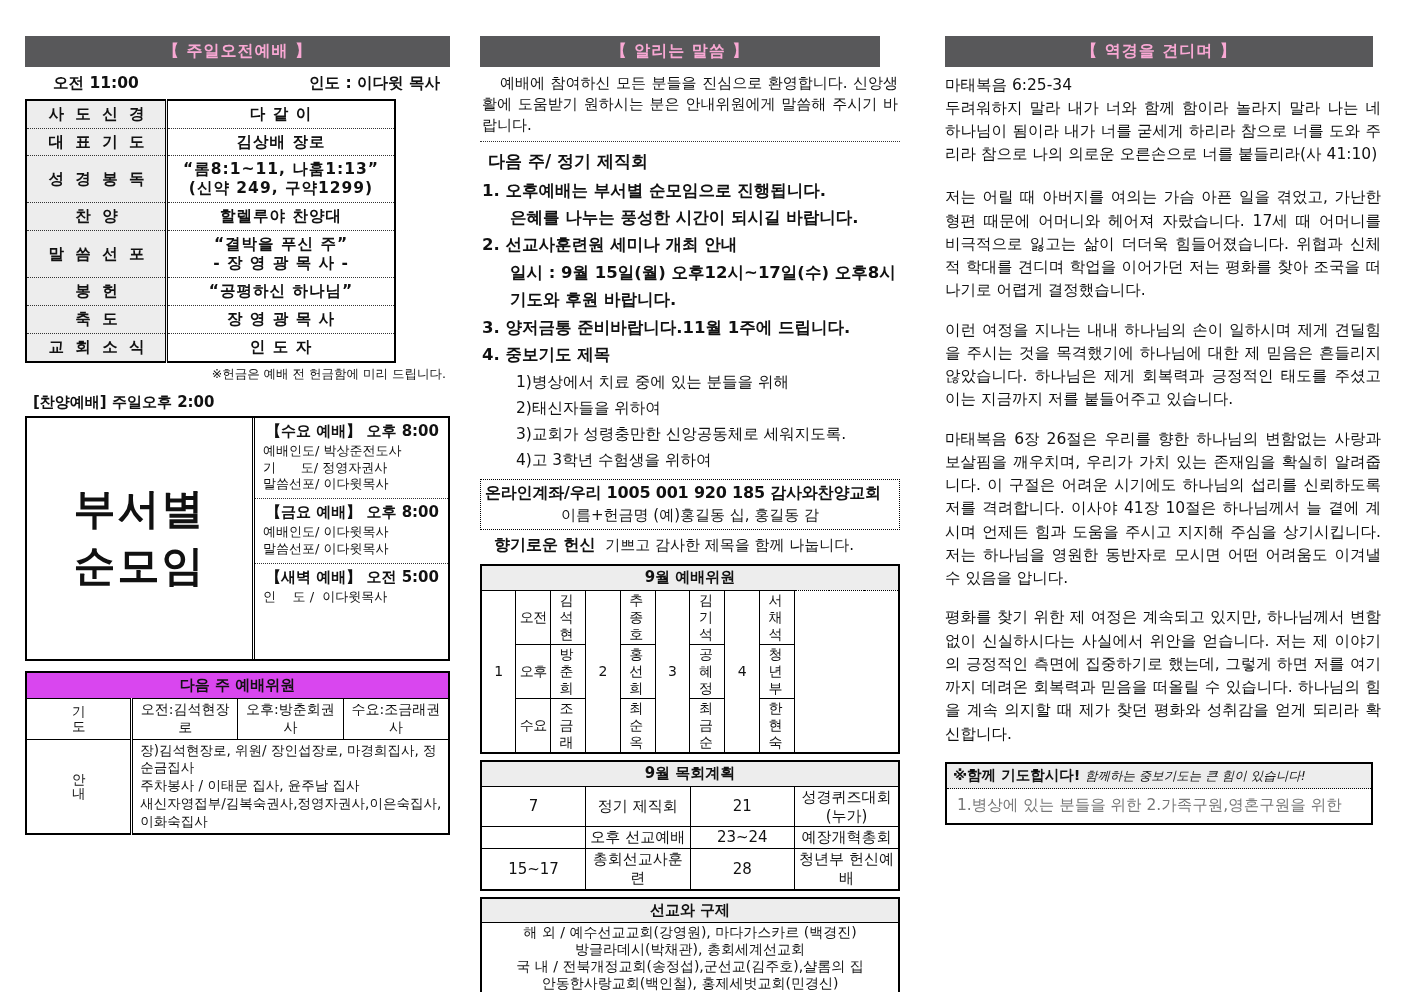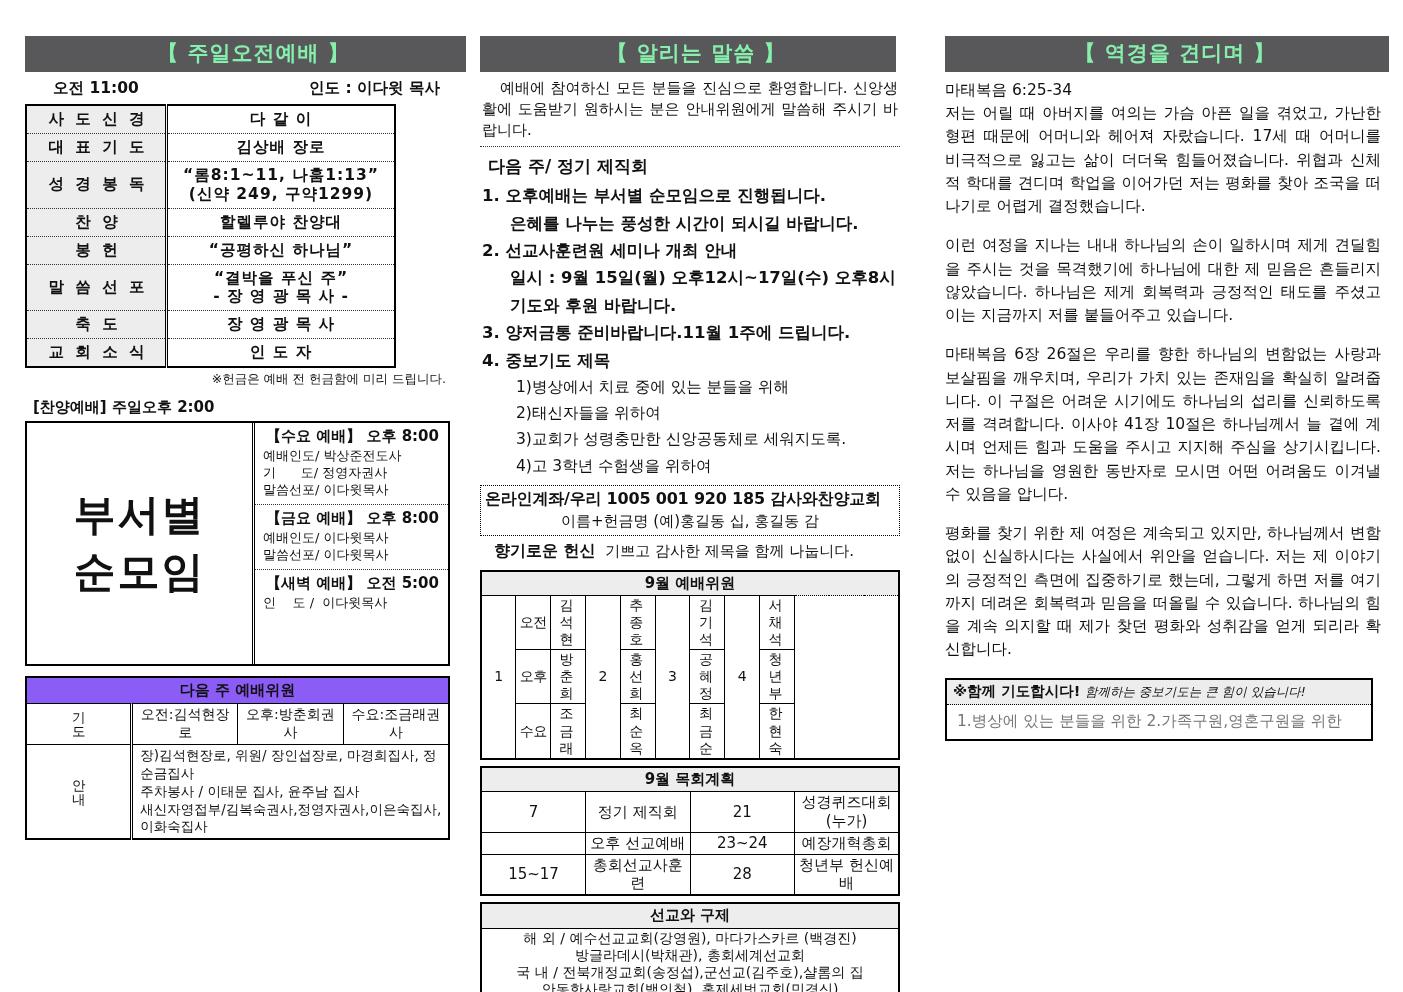--- a/index.html
+++ b/index.html
@@ -27,26 +27,26 @@
     box-sizing: border-box;
     position: relative;
   }
   .col-1 { width: 470px; padding: 36px 20px 0 25px; }
   .col-2 { width: 455px; padding: 36px 10px 0 10px; }
   .col-3 { width: 478px; padding: 36px 22px 0 20px; }
 
   
   .bar {
     background: #58585a;
-    color: #86efac;
-    text-align: center;
-    font-weight: bold;
-    font-size: 21px;
+    color: #f9a8d4;
+    text-align: center;
+    font-weight: bold;
+    font-size: 16px;
     letter-spacing: 1px;
-    padding: 6px 0 7px 16px;
+    padding: 6px 0 7px 0;
     line-height: 1.1;
   }
   .col-1 .bar { width: 425px; }
   .col-2 .bar { width: 400px; }
   .col-3 .bar { width: 428px; }
 
   
   .caption-row {
     display: flex;
     justify-content: space-between;
@@ -150,21 +150,21 @@
     margin-top: 10px;
     table-layout: fixed;
   }
   .nextweek td {
     border: 1px solid #000;
     font-size: 14px;
     padding: 2px 4px;
     vertical-align: middle;
   }
   .nextweek .hdr {
-    background: #8b5cf6;
+    background: #d946ef;
     text-align: center;
     font-weight: bold;
     font-size: 15px;
     padding: 3px 0;
     border-bottom: 1px solid #000;
   }
   .nextweek .vlabel {
     width: 26px;
     text-align: center;
     font-size: 13.5px;
@@ -336,26 +336,26 @@
           </tr>
           <tr>
             <td class="k">성 경 봉 독</td>
             <td class="v">“롬8:1~11, 나훔1:13”<br>(신약 249, 구약1299)</td>
           </tr>
           <tr>
             <td class="k">찬         양</td>
             <td class="v">할렐루야 찬양대</td>
           </tr>
           <tr>
+            <td class="k">말 씀 선 포</td>
+            <td class="v">“결박을 푸신 주”<br>- 장 영 광  목 사 -</td>
+          </tr>
+          <tr>
             <td class="k">봉         헌</td>
             <td class="v">“공평하신 하나님”</td>
-          </tr>
-          <tr>
-            <td class="k">말 씀 선 포</td>
-            <td class="v">“결박을 푸신 주”<br>- 장 영 광  목 사 -</td>
           </tr>
           <tr>
             <td class="k">축         도</td>
             <td class="v">장  영  광   목 사</td>
           </tr>
           <tr>
             <td class="k">교 회 소 식</td>
             <td class="v">인    도    자</td>
           </tr>
         </tbody>
@@ -509,20 +509,21 @@
       </tbody>
     </table>
 
   </div>
 
   <div class="col col-3">
 
     <div class="bar">【 역경을 견디며 】</div>
 
     <div class="scripture-ref">마태복음 6:25-34</div>
+    <p class="body-p first">두려워하지 말라 내가 너와 함께 함이라 놀라지 말라 나는 네 하나님이 됨이라 내가 너를 굳세게 하리라 참으로 너를 도와 주리라 참으로 나의 의로운 오른손으로 너를 붙들리라(사 41:10)</p>
 
     <div id="testimony-paragraphs">
         <p class="body-p">저는 어릴 때 아버지를 여의는 가슴 아픈 일을 겪었고, 가난한 형편 때문에 어머니와 헤어져 자랐습니다. 17세 때 어머니를 비극적으로 잃고는 삶이 더더욱 힘들어졌습니다. 위협과 신체적 학대를 견디며 학업을 이어가던 저는 평화를 찾아 조국을 떠나기로 어렵게 결정했습니다.</p>
         <p class="body-p">이런 여정을 지나는 내내 하나님의 손이 일하시며 제게 견딜힘을 주시는 것을 목격했기에 하나님에 대한 제 믿음은 흔들리지 않았습니다. 하나님은 제게 회복력과 긍정적인 태도를 주셨고 이는 지금까지 저를 붙들어주고 있습니다.</p>
         <p class="body-p">마태복음 6장 26절은 우리를 향한 하나님의 변함없는 사랑과 보살핌을 깨우치며, 우리가 가치 있는 존재임을 확실히 알려줍니다. 이 구절은 어려운 시기에도 하나님의 섭리를 신뢰하도록 저를 격려합니다. 이사야 41장 10절은 하나님께서 늘 곁에 계시며 언제든 힘과 도움을 주시고 지지해 주심을 상기시킵니다. 저는 하나님을 영원한 동반자로 모시면 어떤 어려움도 이겨낼 수 있음을 압니다.</p>
         <p class="body-p">평화를 찾기 위한 제 여정은 계속되고 있지만, 하나님께서 변함없이 신실하시다는 사실에서 위안을 얻습니다. 저는 제 이야기의 긍정적인 측면에 집중하기로 했는데, 그렇게 하면 저를 여기까지 데려온 회복력과 믿음을 떠올릴 수 있습니다. 하나님의 힘을 계속 의지할 때 제가 찾던 평화와 성취감을 얻게 되리라 확신합니다.</p>
       </div>
 
     <div class="pray-box">
       <div class="pray-h">

